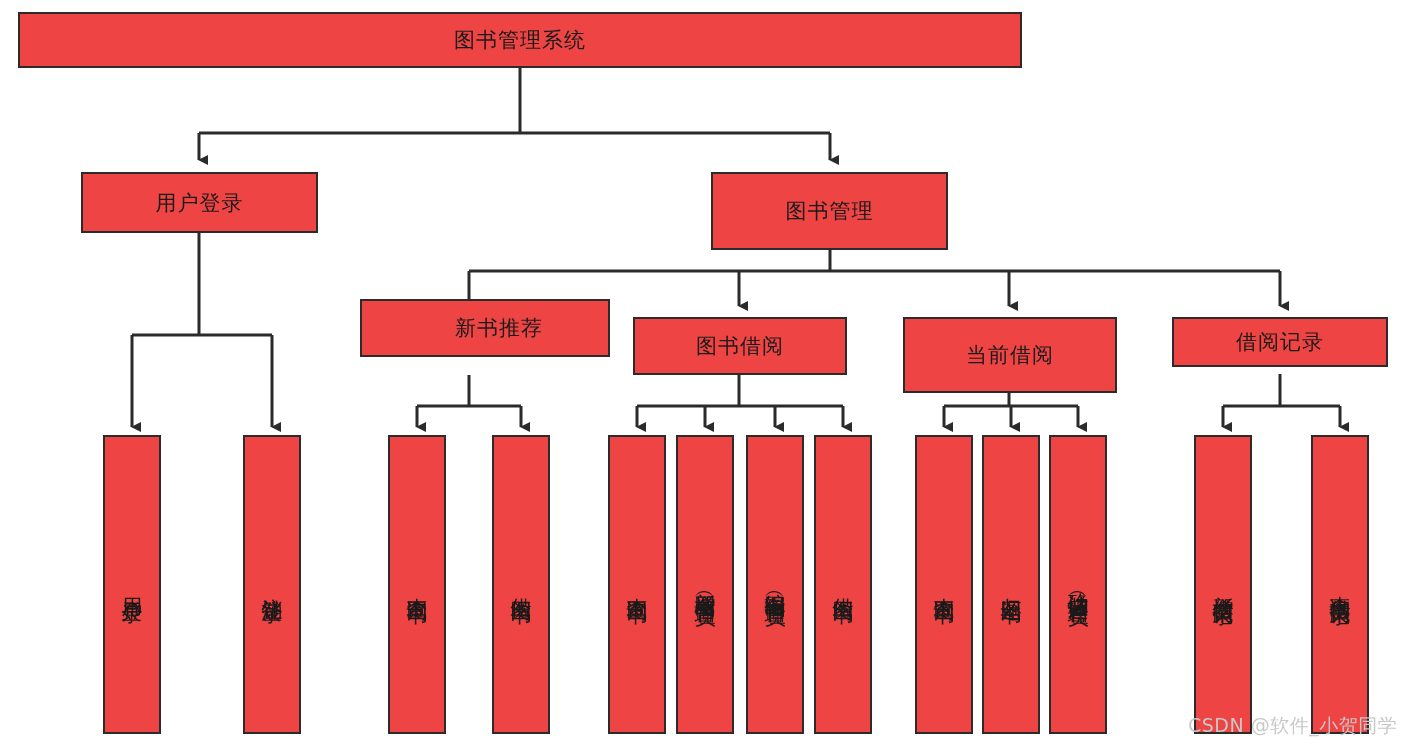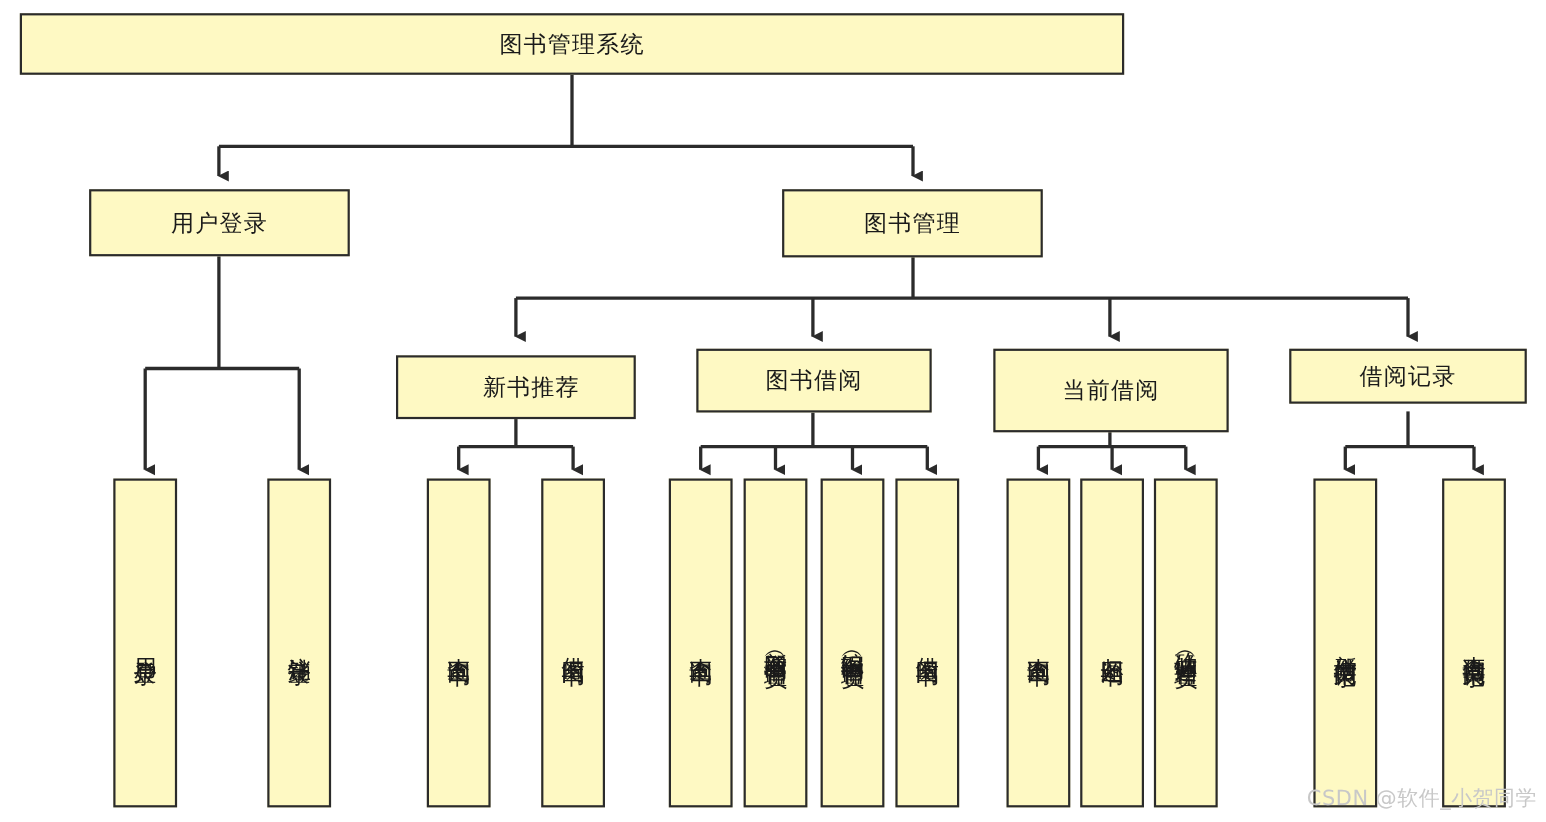--- a/index.html
+++ b/index.html
@@ -14,21 +14,21 @@
     position: relative;
     width: 1405px;
     height: 747px;
     background: #ffffff;
     overflow: hidden;
   }
   .node {
     position: absolute;
     box-sizing: border-box;
     border: 2px solid #2b2b2b;
-    background: #fef9c3;
+    background: #ef4444;
     display: flex;
     align-items: center;
     justify-content: center;
     color: #1a1a1a;
   }
   .node.h {
     font-size: 21px;
     letter-spacing: 1px;
   }
   .node.v {
@@ -119,25 +119,25 @@
     </g>
   </svg>
 
   <div class="node h" style="left:18px; top:12px; width:1004px; height:56px;">
     <span>图书管理系统</span>
   </div>
 
   <div class="node h" style="left:81px; top:172px; width:237px; height:61px;">
     <span>用户登录</span>
   </div>
-  <div class="node h" style="left:711px; top:172px; width:237px; height:62px;">
+  <div class="node h" style="left:711px; top:172px; width:237px; height:78px;">
     <span>图书管理</span>
   </div>
 
-  <div class="node h" style="left:360px; top:323px; width:218px; height:58px;padding-left:28px;">
+  <div class="node h" style="left:360px; top:299px; width:250px; height:58px;padding-left:28px;">
     <span>新书推荐</span>
   </div>
   <div class="node h" style="left:633px; top:317px; width:214px; height:58px;">
     <span>图书借阅</span>
   </div>
   <div class="node h" style="left:903px; top:317px; width:214px; height:76px;">
     <span>当前借阅</span>
   </div>
   <div class="node h" style="left:1172px; top:317px; width:216px; height:50px;">
     <span>借阅记录</span>

